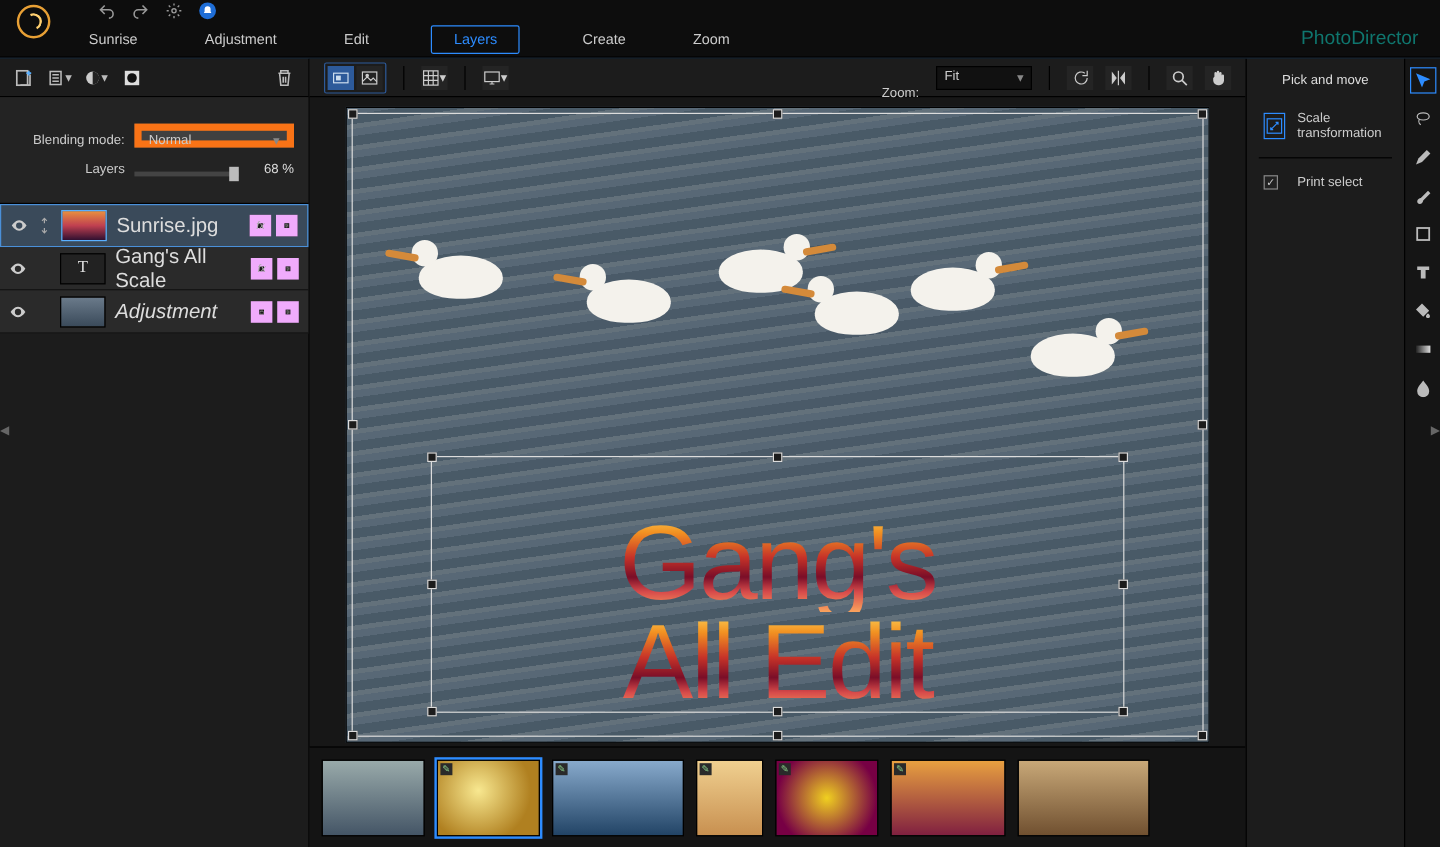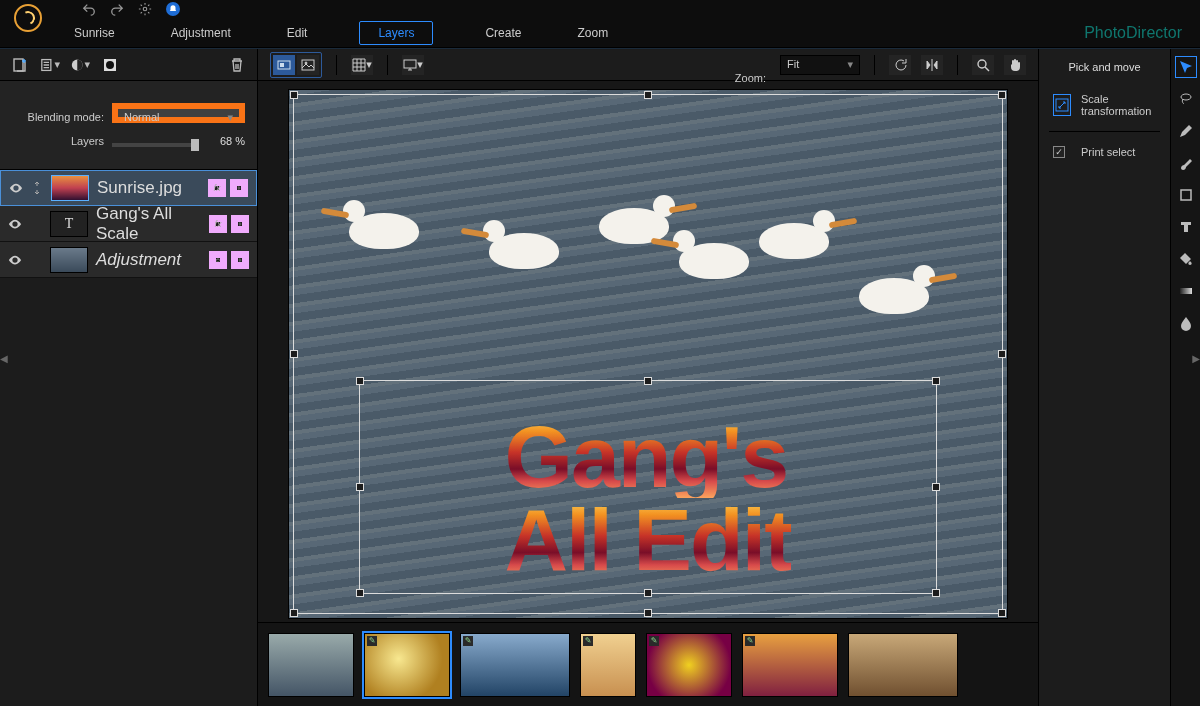--- a/index.html
+++ b/index.html
@@ -74,21 +74,21 @@
   mix-blend-mode:normal; opacity:0.9;}
 
 .pel{ position:absolute; width:90px; height:55px; }
 .pel .body{ position:absolute; bottom:6px; left:10px; width:70px; height:36px; background:#f4f2ec; border-radius:50% 50% 45% 45%;}
 .pel .head{ position:absolute; top:0; left:4px; width:22px; height:22px; background:#f4f2ec; border-radius:50%;}
 .pel .beak{ position:absolute; top:10px; left:-18px; width:28px; height:6px; background:#d48a3a; border-radius:3px; transform:rotate(10deg);}
 .pel.r .head{ left:auto; right:4px;}
 .pel.r .beak{ left:auto; right:-18px; transform:rotate(-10deg);}
 
 
-.bigtext{ position:absolute; left:50%; transform:translateX(-50%); bottom:36px; text-align:left; font-family:"Arial Black",Impact,sans-serif; font-weight:700; line-height:0.95;}
+.bigtext{ position:absolute; left:50%; transform:translateX(-50%); bottom:24px; text-align:center; font-family:"Arial Black",Impact,sans-serif; font-weight:400; line-height:0.95;}
 .bigtext span{ display:block;
   background:linear-gradient(180deg,#f0d060 0%,#e8902a 20%,#c03a30 45%,#7a1830 65%,#d05050 80%,#f0a060 100%);
   -webkit-background-clip:text; background-clip:text; color:transparent;
   filter:contrast(1.1);}
 .bigtext .l1{ font-size:88px; letter-spacing:-2px;}
 .bigtext .l2{ font-size:88px; letter-spacing:-2px;}
 
 .marquee{ position:absolute; border:1px solid #dcdcdc; }
 .handle{ position:absolute; width:8px; height:8px; background:#1c1c1c; border:1px solid #dcdcdc;}
 

